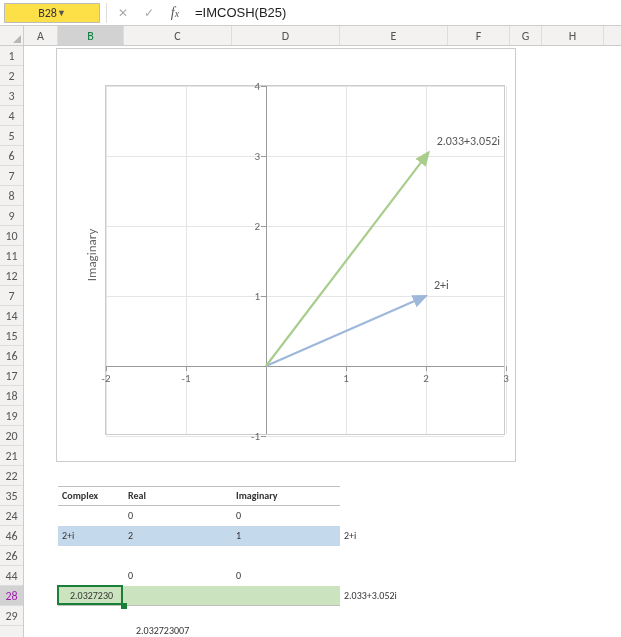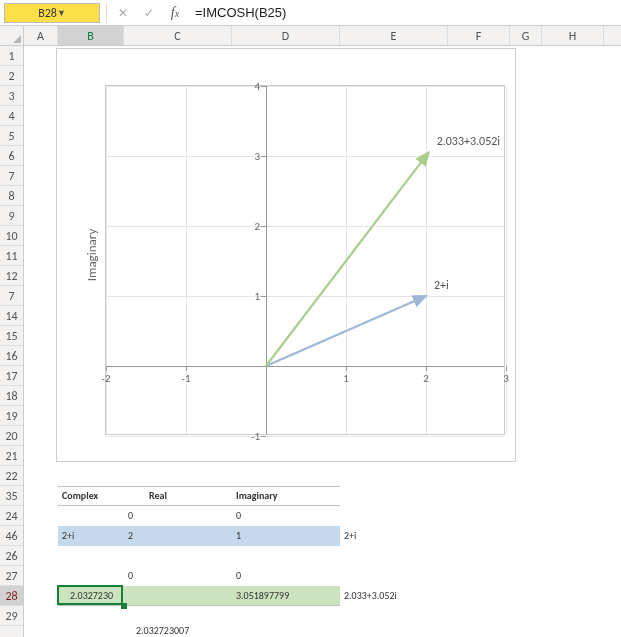--- a/index.html
+++ b/index.html
@@ -96,21 +96,21 @@
     border-right: 1px solid #ccc;
   }
   .rh {
     height: 20px;
     border-bottom: 1px solid #ddd;
     text-align: center;
     color: #555;
     line-height: 20px;
     font-size: 12px;
   }
-  .rh.sel { background: #d2d2d2; color: #7f1d1d; }
+  .rh.sel { background: #d2d2d2; color: #a21caf; }
   .cells {
     position: relative;
     flex: 1;
     overflow: hidden;
   }
   .cell {
     position: absolute;
     height: 34px;
     line-height: 20px;
     padding: 0 4px;
@@ -246,21 +246,21 @@
       <div class="rh">17</div>
       <div class="rh">18</div>
       <div class="rh">19</div>
       <div class="rh">20</div>
       <div class="rh">21</div>
       <div class="rh">22</div>
       <div class="rh">35</div>
       <div class="rh">24</div>
       <div class="rh">46</div>
       <div class="rh">26</div>
-      <div class="rh">27</div>
+      <div class="rh">44</div>
       <div class="rh sel">28</div>
       <div class="rh">29</div>
     </div>
   <div class="cells" id="cells">
 
     <div class="chart" id="chart" style="left: 32px; top: 2px; width: 460px; height: 414px;">
       <div class="ylab">Imaginary</div>
       <div class="plot" id="plot" style="left: 48px; top: 36px; width: 400px; height: 350px;">
           <div class="gridline-v" style="left: 0px;"></div>
           <div class="tickmark-v" style="left: 0px; top: 280px;"></div>
@@ -309,34 +309,33 @@
                 <path d="M0,0 L7,3 L0,6 Z" fill="#a9cd8c"></path>
               </marker>
             </defs>
             <line x1="160" y1="280" x2="320" y2="210" stroke="#9db8d9" stroke-width="2.2" marker-end="url(#arr0)"></line>
             <line x1="160" y1="280" x2="322.63999999999993" y2="66.36000000000001" stroke="#a9cd8c" stroke-width="2.2" marker-end="url(#arr1)"></line>
           </svg>
         </div>
     </div>
 
   <div class="cell hdr" style="left: 34px; top: 440px; width: 66px;">Complex</div>
-      <div class="cell hdr" style="left: 100px; top: 440px; width: 108px; margin-left: 21px;">Real</div>
+      <div class="cell hdr" style="left: 100px; top: 440px; width: 108px;">Real</div>
       <div class="cell hdr" style="left: 208px; top: 440px; width: 108px;">Imaginary</div>
       <div style="position: absolute; left: 34px; top: 440px; width: 282px; height: 20px; border-top: 1px solid rgb(191, 191, 191); border-bottom: 1px solid rgb(191, 191, 191); pointer-events: none;"></div>
       <div class="cell" style="left: 100px; top: 460px; width: 108px;">0</div>
       <div class="cell" style="left: 208px; top: 460px; width: 108px;">0</div>
       <div class="row-blue" style="left: 34px; top: 480px; width: 282px; height: 20px;"></div>
       <div class="cell" style="left: 34px; top: 480px; width: 66px;">2+i</div>
       <div class="cell" style="left: 100px; top: 480px; width: 108px;">2</div>
       <div class="cell" style="left: 208px; top: 480px; width: 108px;">1</div>
       <div class="cell" style="left: 316px; top: 480px; width: 108px;">2+i</div>
       <div class="cell" style="left: 100px; top: 520px; width: 108px;">0</div>
       <div class="cell" style="left: 208px; top: 520px; width: 108px;">0</div>
       <div class="row-green" style="left: 34px; top: 540px; width: 282px; height: 20px;"></div>
       <div class="cell" style="left: 34px; top: 540px; width: 66px; padding-left: 12px;">2.0327230</div>
       <div class="cell" style="left: 108px; top: 540px; width: 108px; margin-top: 35px;">2.032723007</div>
-      <div class="cell" style="left: 208px; top: 540px; width: 108px;">3.051897799</div>
       <div class="cell" style="left: 316px; top: 540px; width: 108px;">2.033+3.052i</div>
       <div style="position: absolute; left: 34px; top: 559px; width: 282px; height: 1px; background: rgb(191, 191, 191);"></div>
       <div class="sel-outline" style="left: 33px; top: 539px; width: 66px; height: 20px;"></div>
       <div class="sel-handle" style="left: 97px; top: 557px;"></div>
     </div>
 </div>
 
 </body></html>

